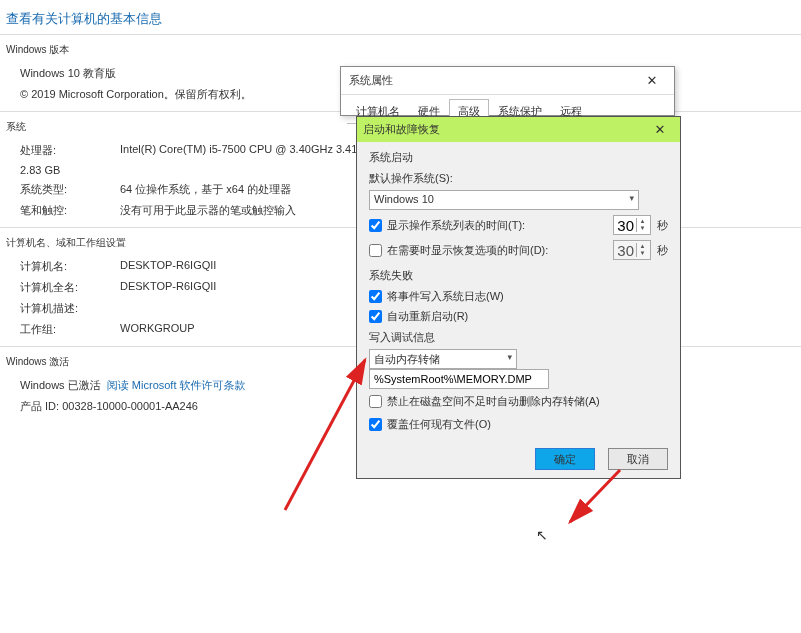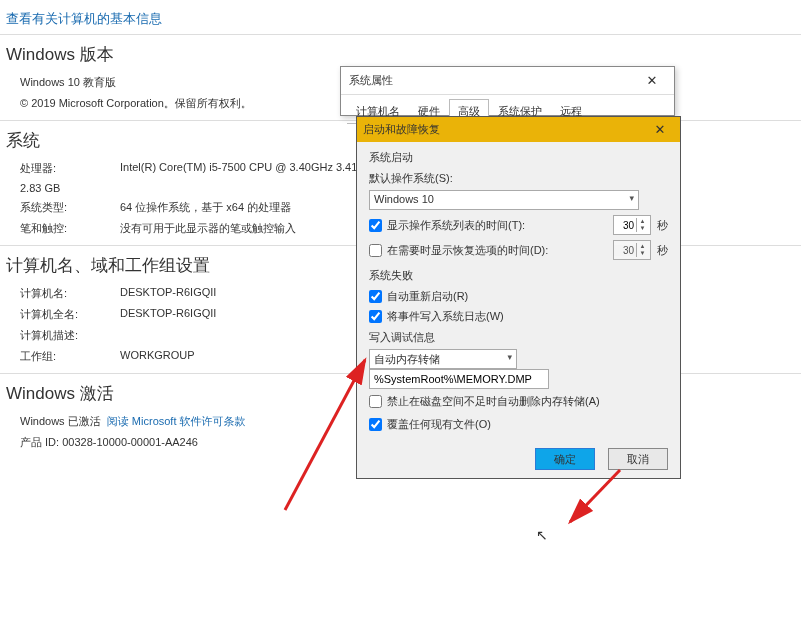--- a/index.html
+++ b/index.html
@@ -1,41 +1,41 @@
 <!DOCTYPE html>
 <html><head>
 <meta charset="utf-8">
 <style>
 * { box-sizing: border-box; margin: 0; padding: 0; font-family: "Microsoft YaHei", "Segoe UI", sans-serif; }
 body { background: #fff; width: 801px; height: 633px; overflow: hidden; position: relative; font-size: 11px; color: #333; }
 .page-title { color: #1a6bb0; font-size: 13px; padding: 10px 0 4px 6px; }
 hr.sep { border: none; border-top: 1px solid #ddd; margin: 2px 0; }
-.section-hdr { padding: 6px 0 2px 6px; font-size: 17px; color: #333; }
+.section-hdr { padding: 6px 0 2px 6px; font-size: 10px; color: #333; }
 .info-block { padding: 4px 0 4px 20px; }
 .info-row { display: flex; padding: 3px 0; }
 .info-label { width: 100px; color: #333; }
 .info-val { color: #333; }
 .link { color: #1a6bb0; cursor: pointer; }
 .dlg { position: absolute; background: #fff; border: 1px solid #888; box-shadow: 2px 2px 6px rgba(0,0,0,0.2); }
 .dlg-title { display: flex; align-items: center; justify-content: space-between; padding: 6px 8px; font-size: 11px; border-bottom: 1px solid #ddd; gap: 22px; }
 .close-x { width: 28px; text-align: center; font-size: 13px; color: #333; cursor: pointer; }
 .tabs { display: flex; border-bottom: 1px solid #bbb; margin: 4px 6px 0 6px; }
 .tab { padding: 4px 8px; font-size: 11px; border: 1px solid transparent; border-bottom: none; cursor: pointer; }
 .tab.active { border-color: #bbb; border-bottom: 1px solid #fff; margin-bottom: -1px; background: #fff; }
 .dlg2 { position: absolute; background: #f0f0f0; border: 1px solid #555; width: 325px; }
-.dlg2-title { display: flex; justify-content: space-between; align-items: center; padding: 5px 6px; background: #eab308; font-size: 11px; }
+.dlg2-title { display: flex; justify-content: space-between; align-items: center; padding: 5px 6px; background: #bef264; font-size: 11px; }
 .group { margin: 8px 12px; }
 .group-label { margin: 8px 0 6px 0; }
 .form-row { display: flex; align-items: center; margin: 5px 0; }
 .chk { margin-right: 5px; }
 .combo { width: 270px; height: 20px; background: #fff; border: 1px solid #aaa; padding: 2px 4px; display: flex; justify-content: space-between; align-items: flex-start; }
 .combo.sm { width: 148px; }
 .arrow-dn { font-size: 9px; color: #555; }
 .num-spin { display: inline-flex; align-items: center; border: 1px solid #aaa; height: 20px; width: 38px; background: #fff; }
-.num-spin input { width: 22px; border: none; text-align: right; font-size: 10px; padding-right: 2px; outline: none; }
+.num-spin input { width: 22px; border: none; text-align: right; font-size: 15px; padding-right: 2px; outline: none; }
 .num-spin .spins { display: flex; flex-direction: column; font-size: 6px; line-height: 7px; color: #555; border-left: 1px solid #aaa; width: 12px; text-align: center; }
 .num-spin.dis { background: #f6f6f6; }
 .txt-input { width: 180px; height: 20px; background: #fff; border: 1px solid #aaa; padding: 2px 4px; font-size: 11px; }
 .btn { width: 60px; height: 22px; border: 1px solid #888; background: #e8e8e8; font-size: 11px; display: inline-flex; align-items: center; justify-content: center; cursor: pointer; }
 .btn.primary { border: 1px solid #2a7bd6; background: #0ea5e9; }
 .btn-row { text-align: right; padding: 8px 12px; }
 .btn-row .btn { margin-left: 10px; }
 .unit { margin-left: 6px; }
 .flex1 { flex: 1; }
 svg.arrow { position: absolute; pointer-events: none; }
@@ -148,25 +148,25 @@
             <span>▼</span>
           </span>
       </span>
       <span class="unit">秒</span>
     </div>
   </div>
   <div class="group">
     <div class="group-label">系统失败</div>
     <div class="form-row">
       <input type="checkbox" class="chk" checked="" style="">
-      <span>自动重新启动(R)</span>
+      <span>将事件写入系统日志(W)</span>
     </div>
     <div class="form-row">
       <input type="checkbox" class="chk" checked="" style="">
-      <span>将事件写入系统日志(W)</span>
+      <span>自动重新启动(R)</span>
     </div>
     <div style="margin:6px 0 4px 0">写入调试信息</div>
     <div class="combo sm">
       <span>自动内存转储</span>
       <span class="arrow-dn">▾</span>
     </div>
     <input class="txt-input" value="%SystemRoot%\MEMORY.DMP" style="">
     <div class="form-row">
       <input type="checkbox" class="chk" style="">
       <span>禁止在磁盘空间不足时自动删除内存转储(A)</span>

